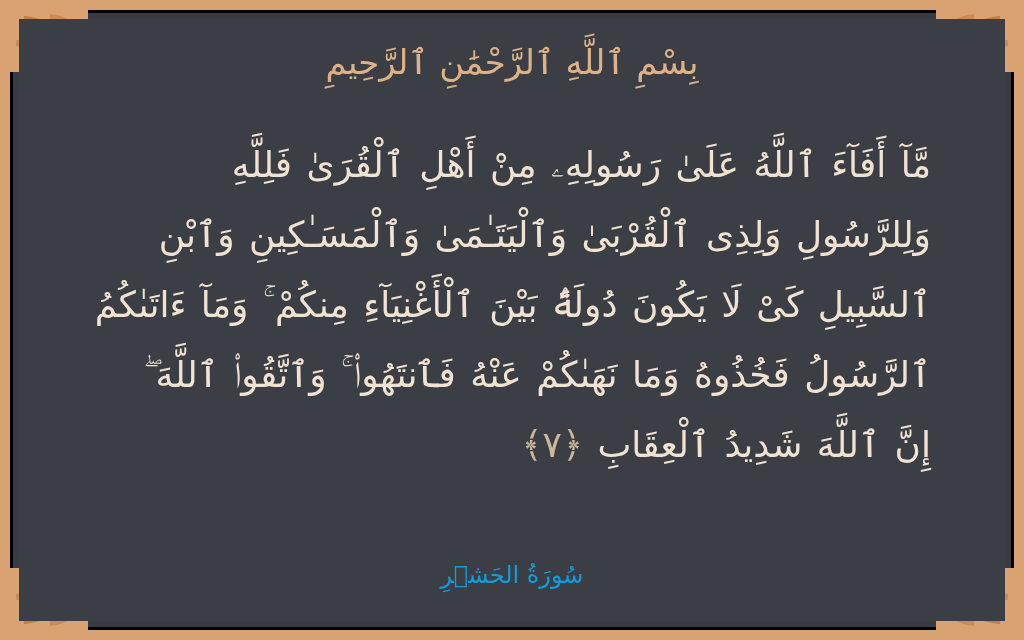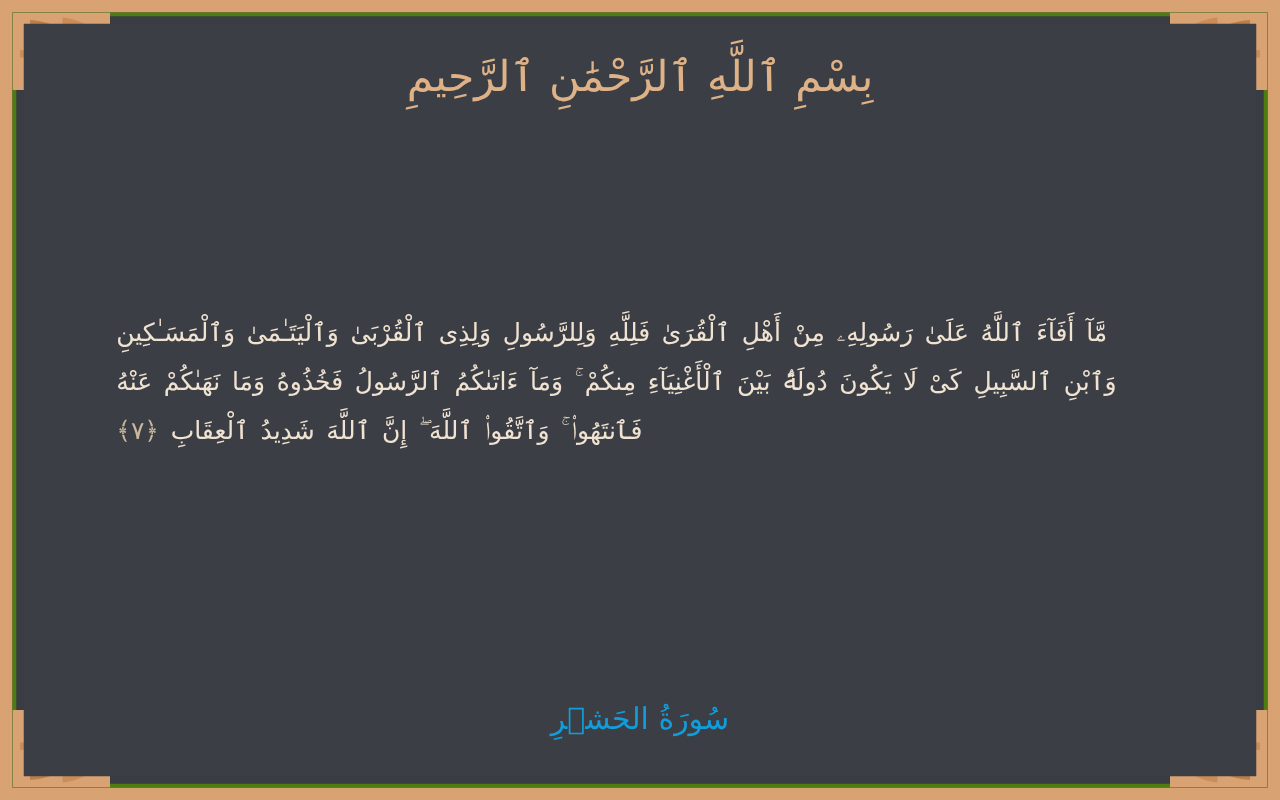--- a/index.html
+++ b/index.html
@@ -19,21 +19,21 @@
     height: 640px;
     background: #d9a273;
     box-sizing: border-box;
     padding: 10px;
   }
   .inner-frame {
     position: relative;
     width: 100%;
     height: 100%;
     box-sizing: border-box;
-    border: 3px solid #4d7c0f;
+    border: 3px solid #000000;
     background: #393c42;
     padding: 6px;
   }
   .canvas {
     position: relative;
     width: 100%;
     height: 100%;
     box-sizing: border-box;
     background: #3b3e44;
     display: flex;
@@ -67,24 +67,24 @@
   }
   .ayah-wrap {
     flex: 1 1 auto;
     width: 100%;
     display: flex;
     align-items: center;
     justify-content: center;
   }
   .ayah {
     direction: rtl;
-    text-align: left;
+    text-align: right;
     color: #f0e3d2;
     font-family: "DejaVu Sans", sans-serif;
-    font-size: 20px;
+    font-size: 36px;
     line-height: 1.95;
     padding: 0 74px 30px 74px;
     letter-spacing: 0.2px;
     word-spacing: 3px;
   }
   .ayah-number {
     color: #cbb79a;
   }
   .surah {
     margin-bottom: 32px;

